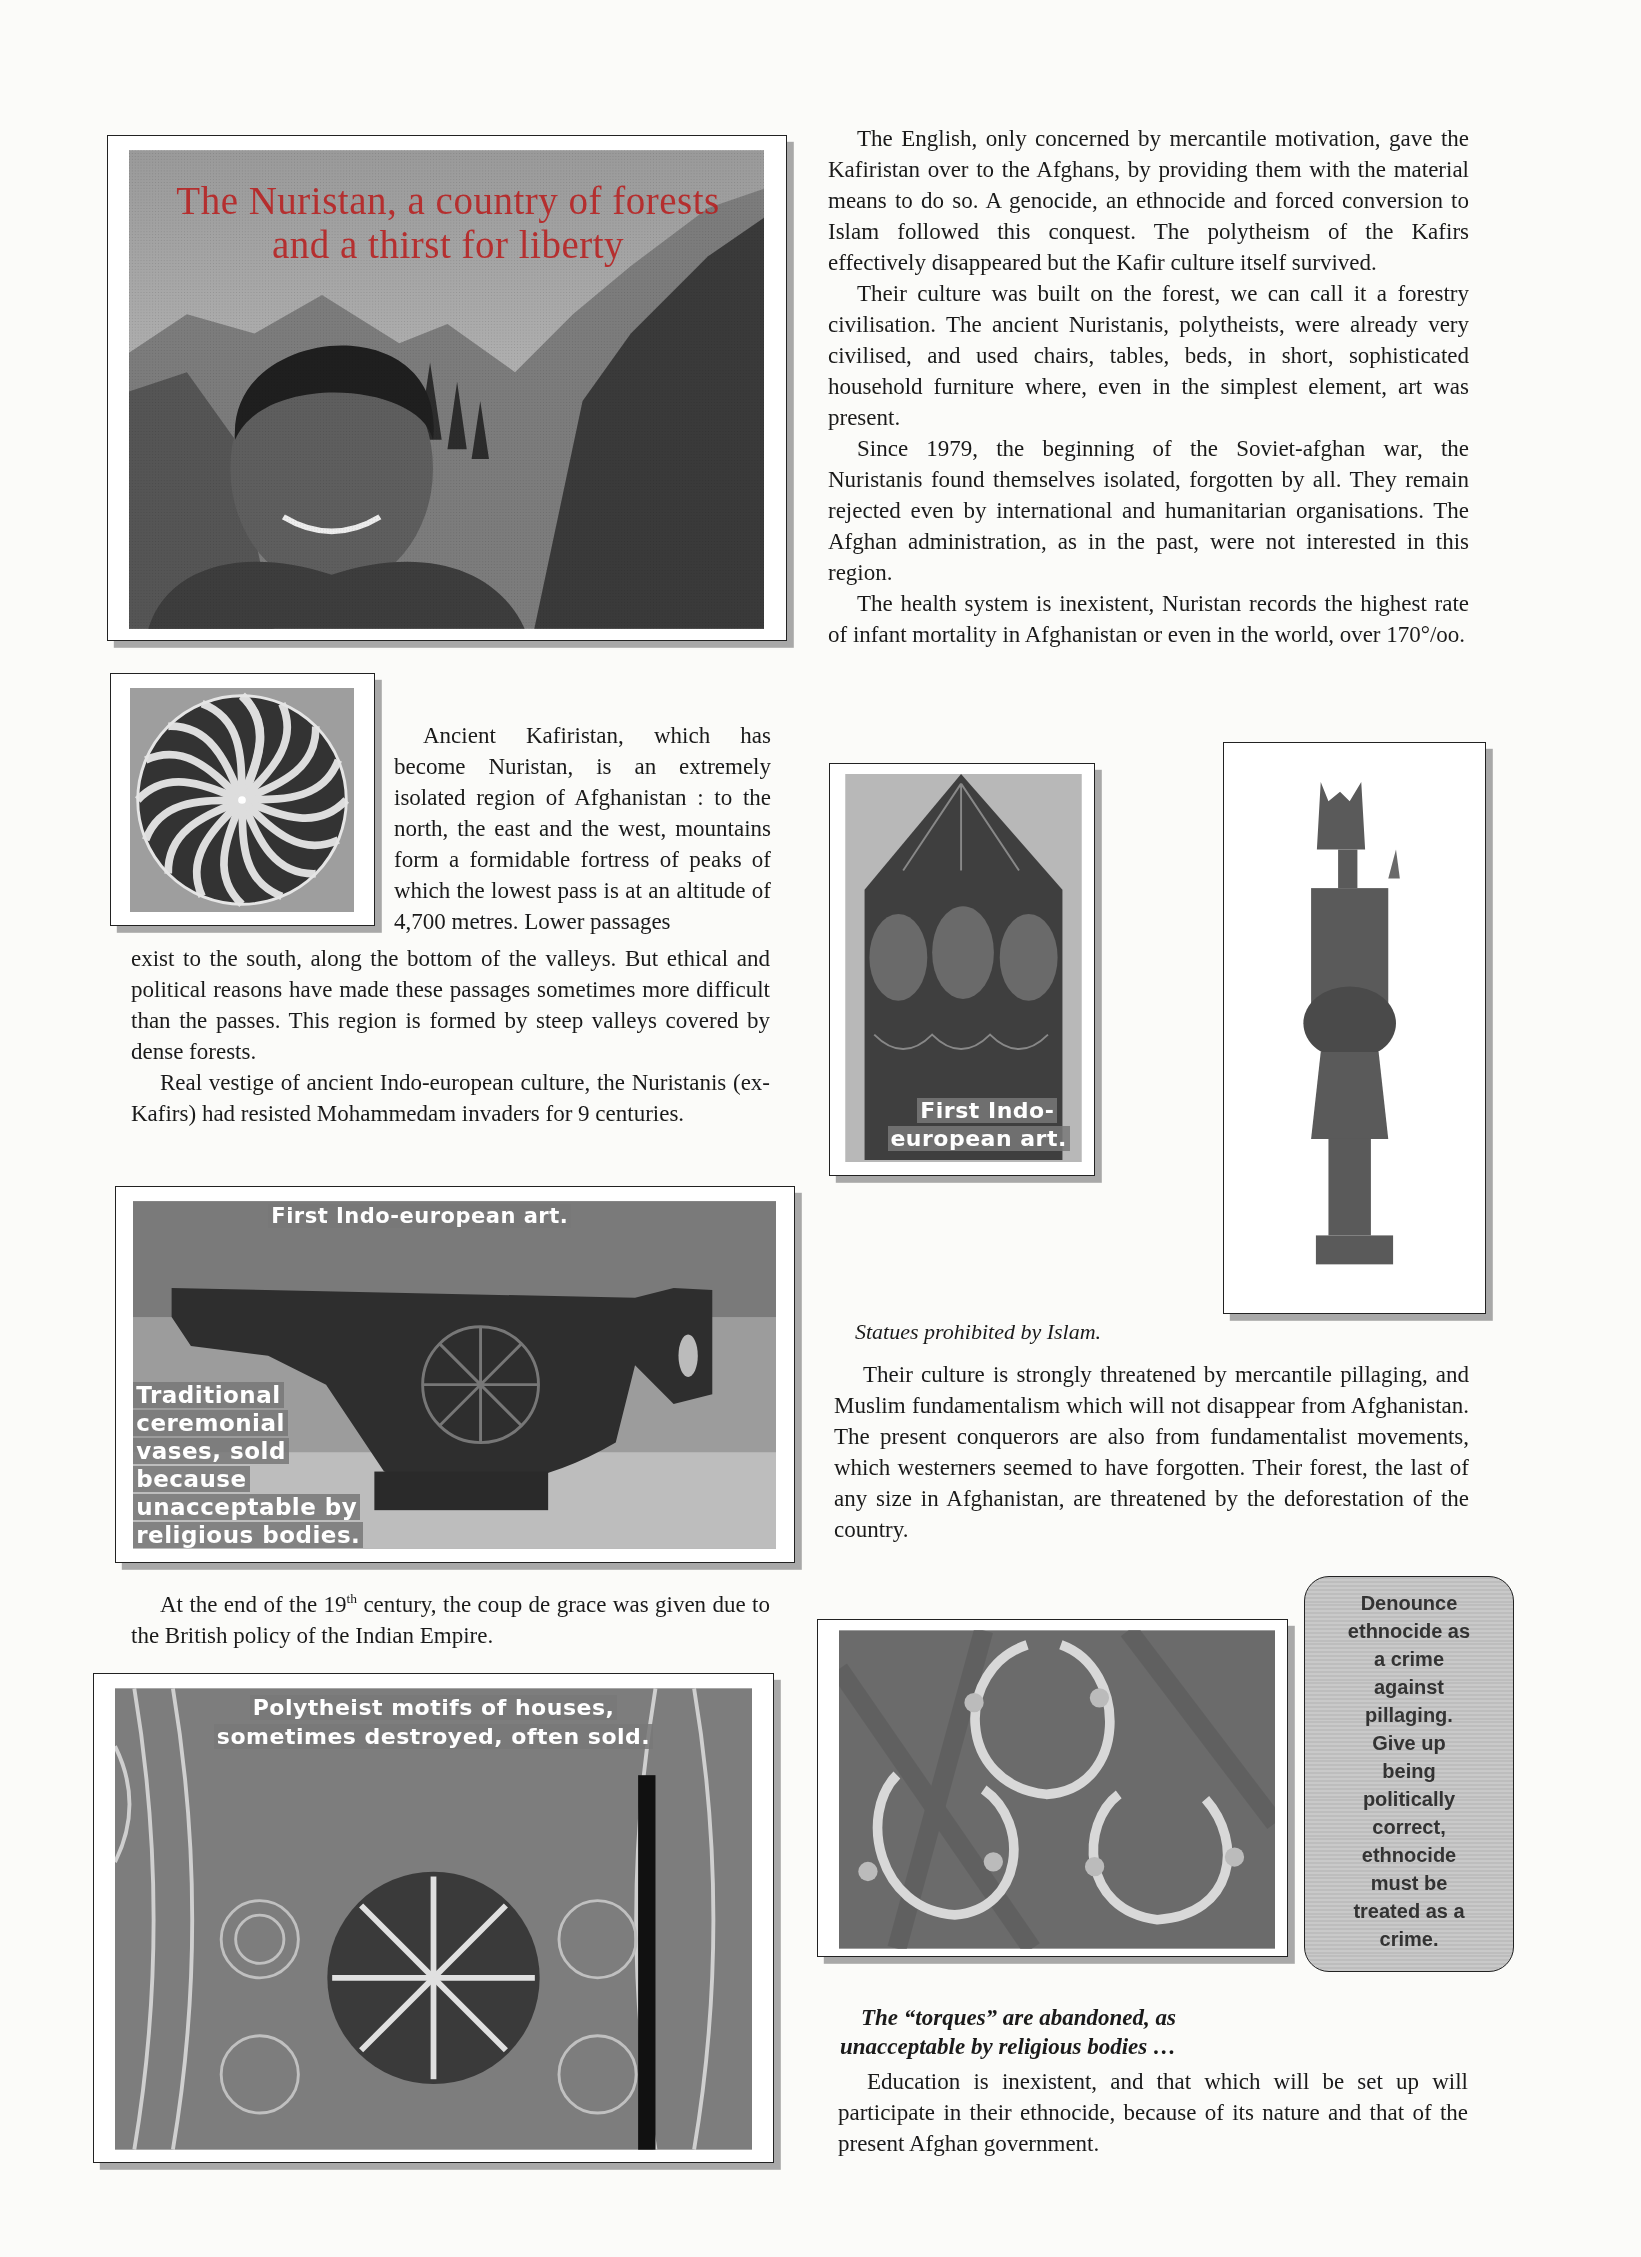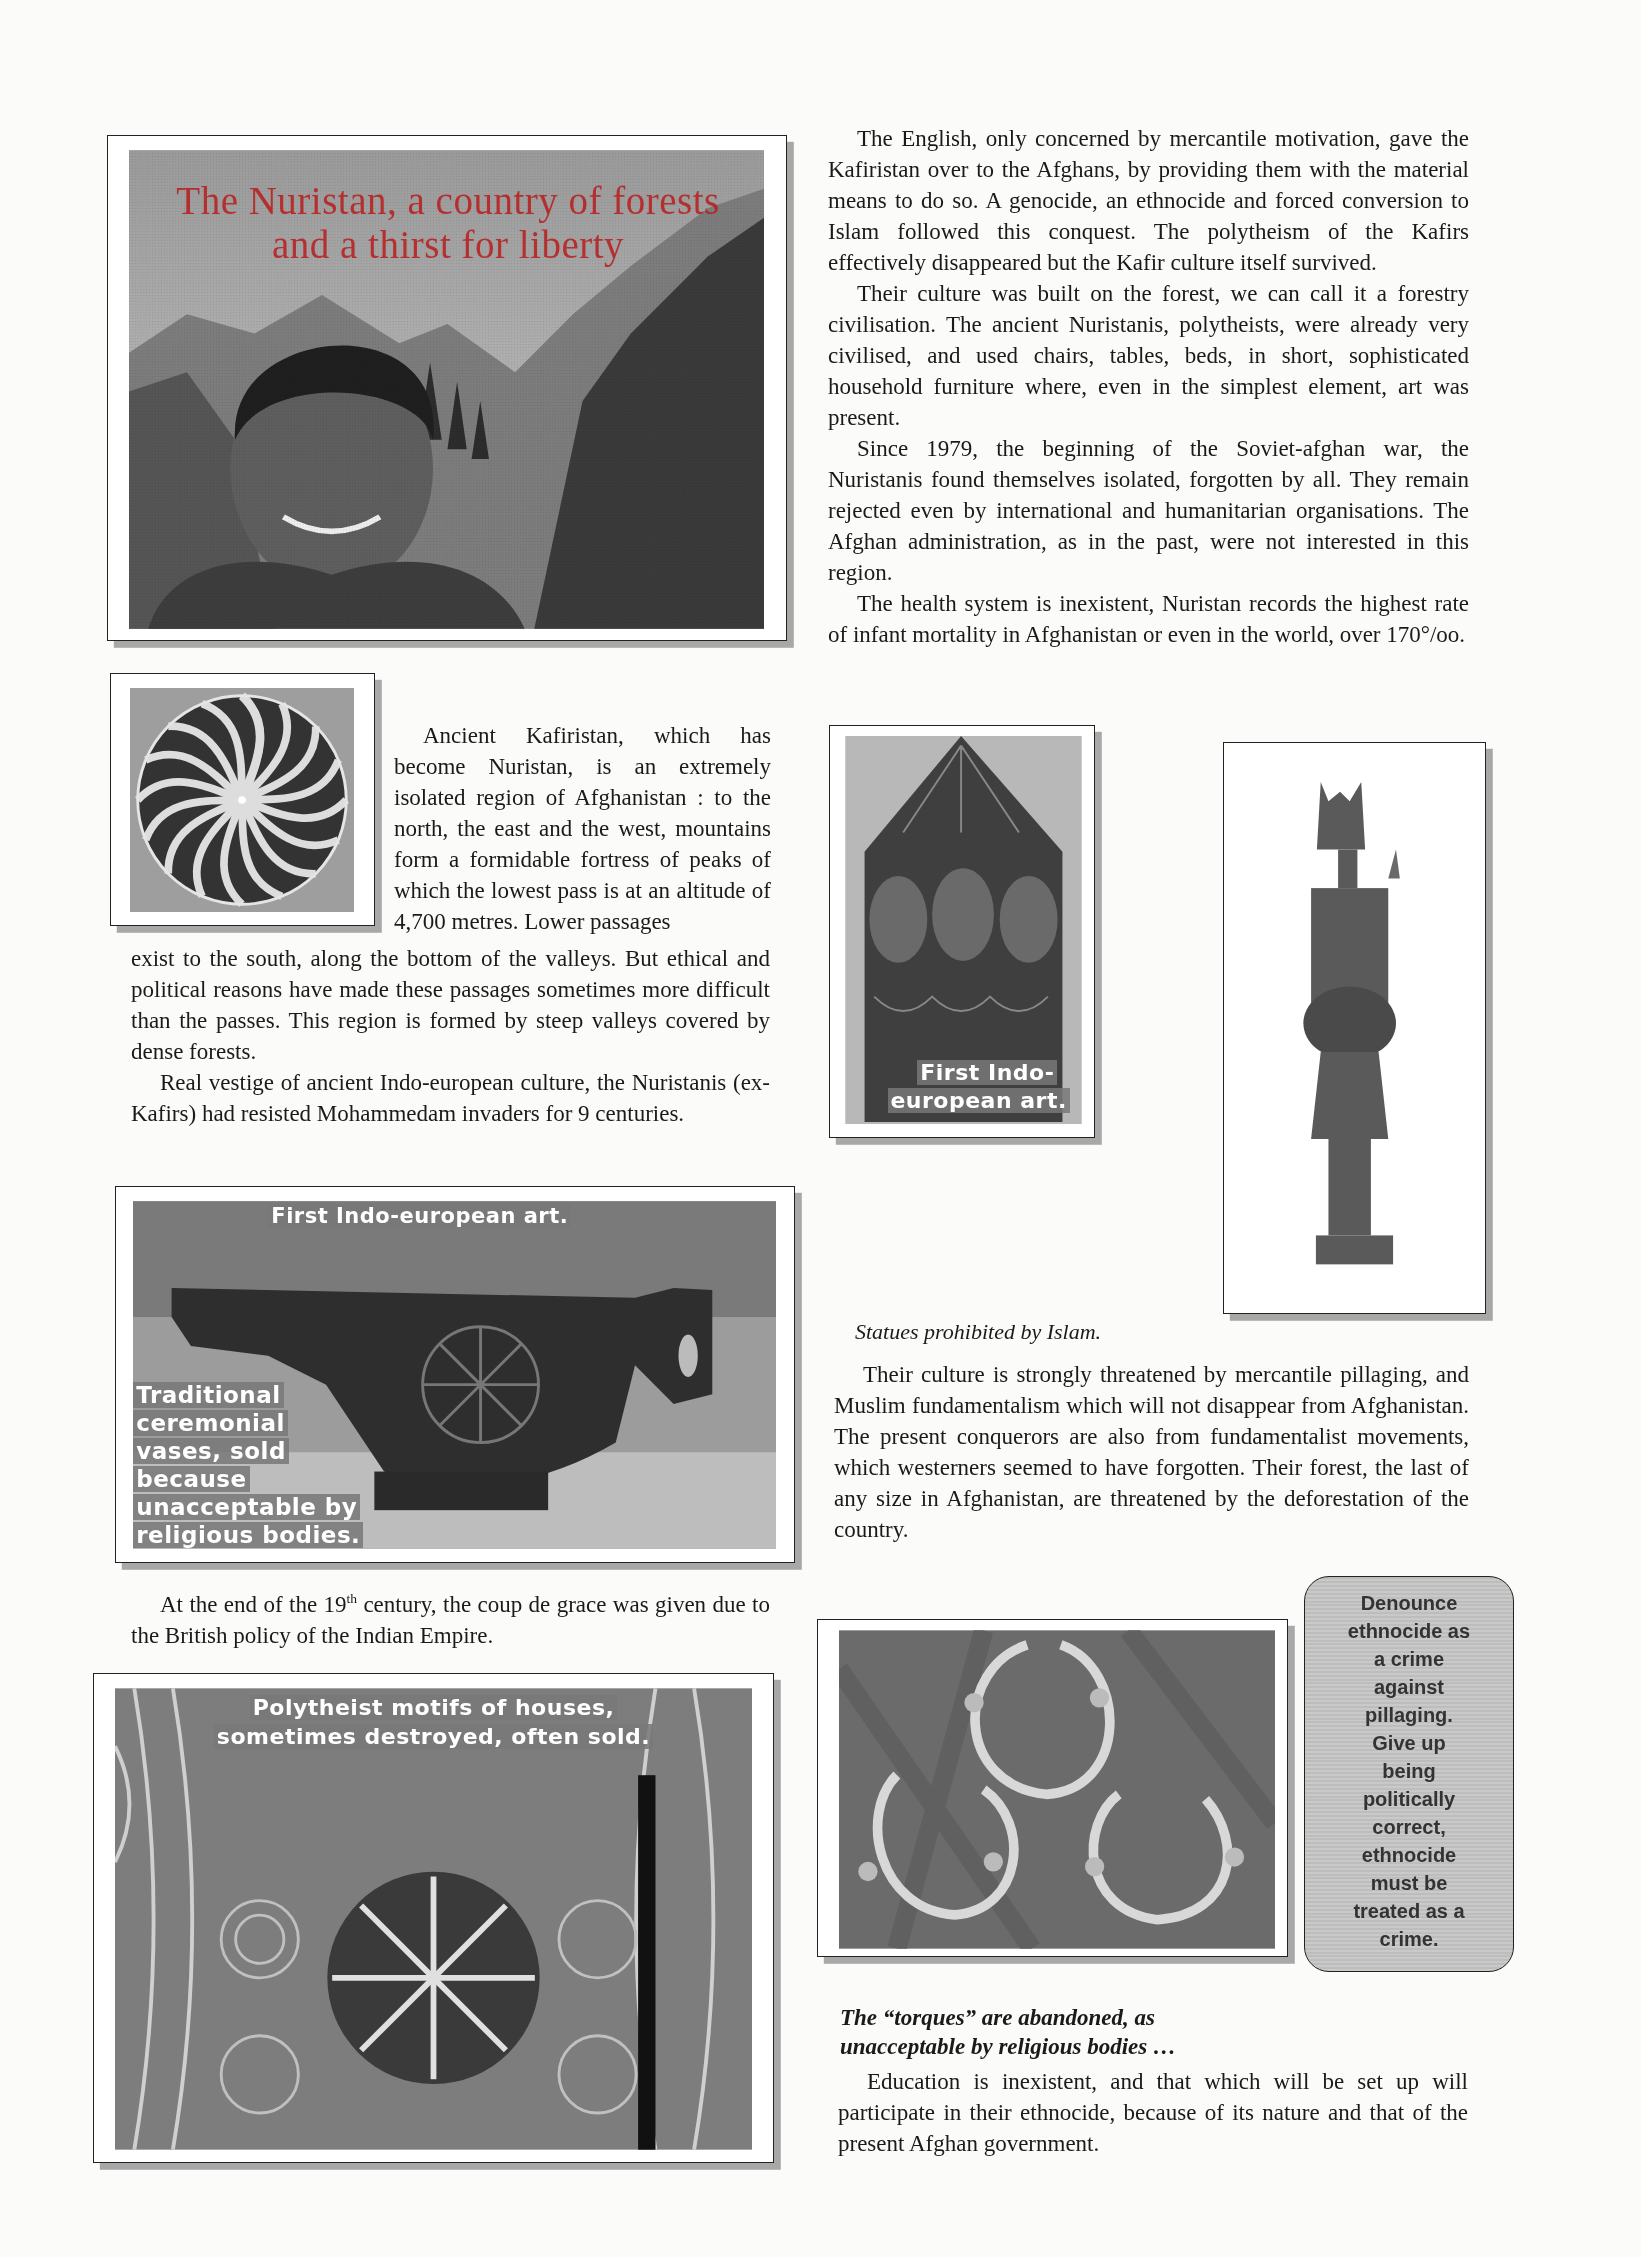--- a/index.html
+++ b/index.html
@@ -17,21 +17,21 @@
     }
     .photo { position: absolute; overflow: hidden; }
     .txt {
       position: absolute; font-size: 23px; line-height: 31px;
       text-align: justify; margin: 0;
     }
     .txt p { margin: 0; text-indent: 29px; }
     .txt p.noindent { text-indent: 0; }
     .caption-i { font-style: italic; font-size: 22px; }
     .caption-bi { font-style: italic; font-weight: bold; font-size: 23px; line-height: 29px;
-      font-family: "Liberation Serif", serif; }
+      font-family: "Liberation Serif", serif; text-align: right; }
     .overlay {
       position: absolute; color: #fff; font-family: "DejaVu Sans", sans-serif;
       font-weight: bold; letter-spacing: 0.5px;
     }
     .overlay span { background: rgba(120,120,120,0.85); padding: 0 2.9px; }
     .callout {
       position: absolute; border: 1.9px solid #222; border-radius: 25px;
       background: repeating-linear-gradient(0deg, #c9c9c9 0 1.9px, #bdbdbd 1.9px 3.9px),
                   #c4c4c4;
       text-align: center; font-family: "Liberation Sans", sans-serif; font-weight: bold;
@@ -183,21 +183,21 @@
   </div>
 </div>
 
 <div class="txt" style="left:828px; top:123px; width:641px;">
   <p>The English, only concerned by mercantile motivation, gave the Kafiristan over to the Afghans, by providing them with the material means to do so. A genocide, an ethnocide and forced conversion to Islam followed this conquest. The polytheism of the Kafirs effectively disappeared but the Kafir culture itself survived.</p>
   <p>Their culture was built on the forest, we can call it a forestry civilisation. The ancient Nuristanis, polytheists, were already very civilised, and used chairs, tables, beds, in short, sophisticated household furniture where, even in the simplest element, art was present.</p>
   <p>Since 1979, the beginning of the Soviet-afghan war, the Nuristanis found themselves isolated, forgotten by all. They remain rejected even by international and humanitarian organisations. The Afghan administration, as in the past, were not interested in this region.</p>
   <p>The health system is inexistent, Nuristan records the highest rate of infant mortality in Afghanistan or even in the world, over 170°/oo.</p>
 </div>
 
-<div class="frame" style="left:829px; top:725px; width:266px; height:413px;">
+<div class="frame" style="left:829px; top:763px; width:266px; height:413px;">
   <div class="photo" style="left:14.5px; top:9.7px; width:237px; height:388px;">
     <svg width="237" height="388" viewBox="0 0 245 402">
       <rect width="245" height="402" fill="#b8b8b8"></rect>
       <path d="M20 400 L20 120 L 120 0 L 225 120 L 225 400 Z" fill="#3f3f3f"></path>
       <g fill="#6a6a6a">
         <ellipse cx="55" cy="190" rx="30" ry="45"></ellipse>
           <ellipse cx="122" cy="185" rx="32" ry="48"></ellipse>
           <ellipse cx="190" cy="190" rx="30" ry="45"></ellipse>
       </g>
       <g stroke="#888" stroke-width="2" fill="none">

